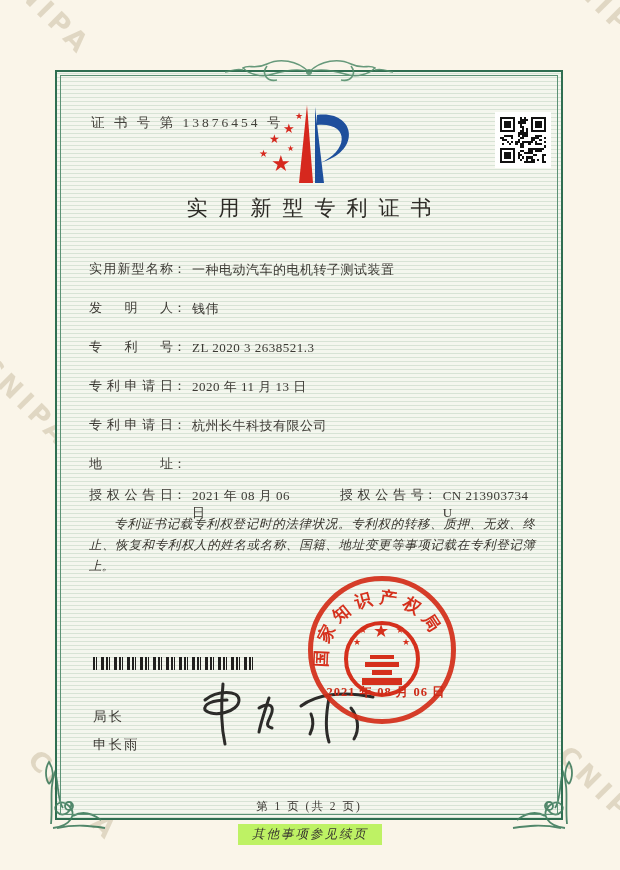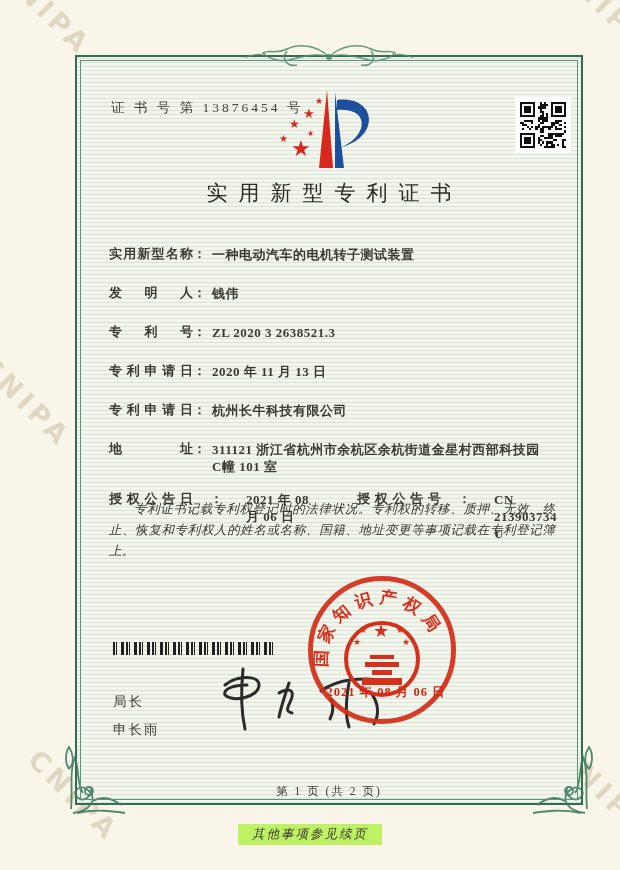--- a/index.html
+++ b/index.html
@@ -14,28 +14,27 @@
   .wm {
     position:absolute;
     font-family:"DejaVu Sans",sans-serif;
     font-weight:bold; font-size:27px; letter-spacing:5px;
     color:rgba(173,155,117,0.33);
     transform:rotate(45deg);
     white-space:nowrap; pointer-events:none;
   }
   
   .frame {
-    position:absolute; left:55px; top:55px; width:508px; height:750px;
+    position:absolute; left:55px; top:70px; width:508px; height:750px;
     border:2px solid #2f6e51;
     background:
       repeating-linear-gradient(0deg,
         rgba(148,184,156,0.30) 0px, rgba(148,184,156,0.30) 1px,
         rgba(255,255,255,0) 1px, rgba(255,255,255,0) 4px),
       #f4f6ee;
-    margin-left: 20px;
   }
   .frame::after {
     content:""; position:absolute; inset:3px;
     border:1px solid #5d9276; pointer-events:none;
   }
   .orn-top {
     position:absolute; left:50%; top:-18px; transform:translateX(-50%);
   }
   .orn-corner { position:absolute; }
   .orn-bl { left:-14px; bottom:-14px; }
@@ -51,29 +50,29 @@
     background:#ffffff; padding:5px;
   }
   .qr-wrap svg { width:46px; height:46px; display:block; }
   .title {
     position:absolute; left:0; right:0; top:122px;
     text-align:center; font-size:21px; font-weight:normal;
     letter-spacing:11px; color:#2c2a25; text-indent:11px;
   }
   
   .fields { position:absolute; left:32px; top:189px; width:448px; font-size:13px; }
-  .frow { display:flex; align-items:flex-start; margin-bottom:22px; line-height:15px;font-weight:bold; }
+  .frow { display:flex; align-items:flex-start; margin-bottom:22px; line-height:15px; }
   .frow .lbl {
     width:84px; flex:0 0 84px;
     text-align:justify; text-align-last:justify; color:#3c3a34;
   }
   .frow .colon { flex:0 0 auto; margin-right:6px; }
   .frow .val { letter-spacing:0.5px; max-width:330px; line-height:17px; }
   .frow.double { display:flex; }
-  .grp { display:flex;gap:17px; }
+  .grp { display:flex; }
   .grp2 { margin-left:38px; }
   
   .paras {
     position:absolute; left:32px; top:442px; width:446px;
     font-size:12.5px; line-height:21px; text-align:justify;
     font-style:italic; color:#38362f;
   }
   .paras p { text-indent:2em; }
   
   .barcode {
@@ -328,21 +327,20 @@
       <span class="val">2020 年 11 月 13 日</span>
     </div>
     <div class="frow">
       <span class="lbl">专利申请日</span>
         <span class="colon">：</span>
       <span class="val">杭州长牛科技有限公司</span>
     </div>
     <div class="frow" style="margin-bottom:16px;">
       <span class="lbl">地址</span>
         <span class="colon">：</span>
-      <span class="val">311121 浙江省杭州市余杭区余杭街道金星村西部科技园C幢 101 室</span>
     </div>
     <div class="frow double">
       <span class="grp">
         <span class="lbl">授权公告日</span>
           <span class="colon">：</span>
         <span class="val">2021 年 08 月 06 日</span>
       </span>
       <span class="grp grp2">
         <span class="lbl">授权公告号</span>
           <span class="colon">：</span>

